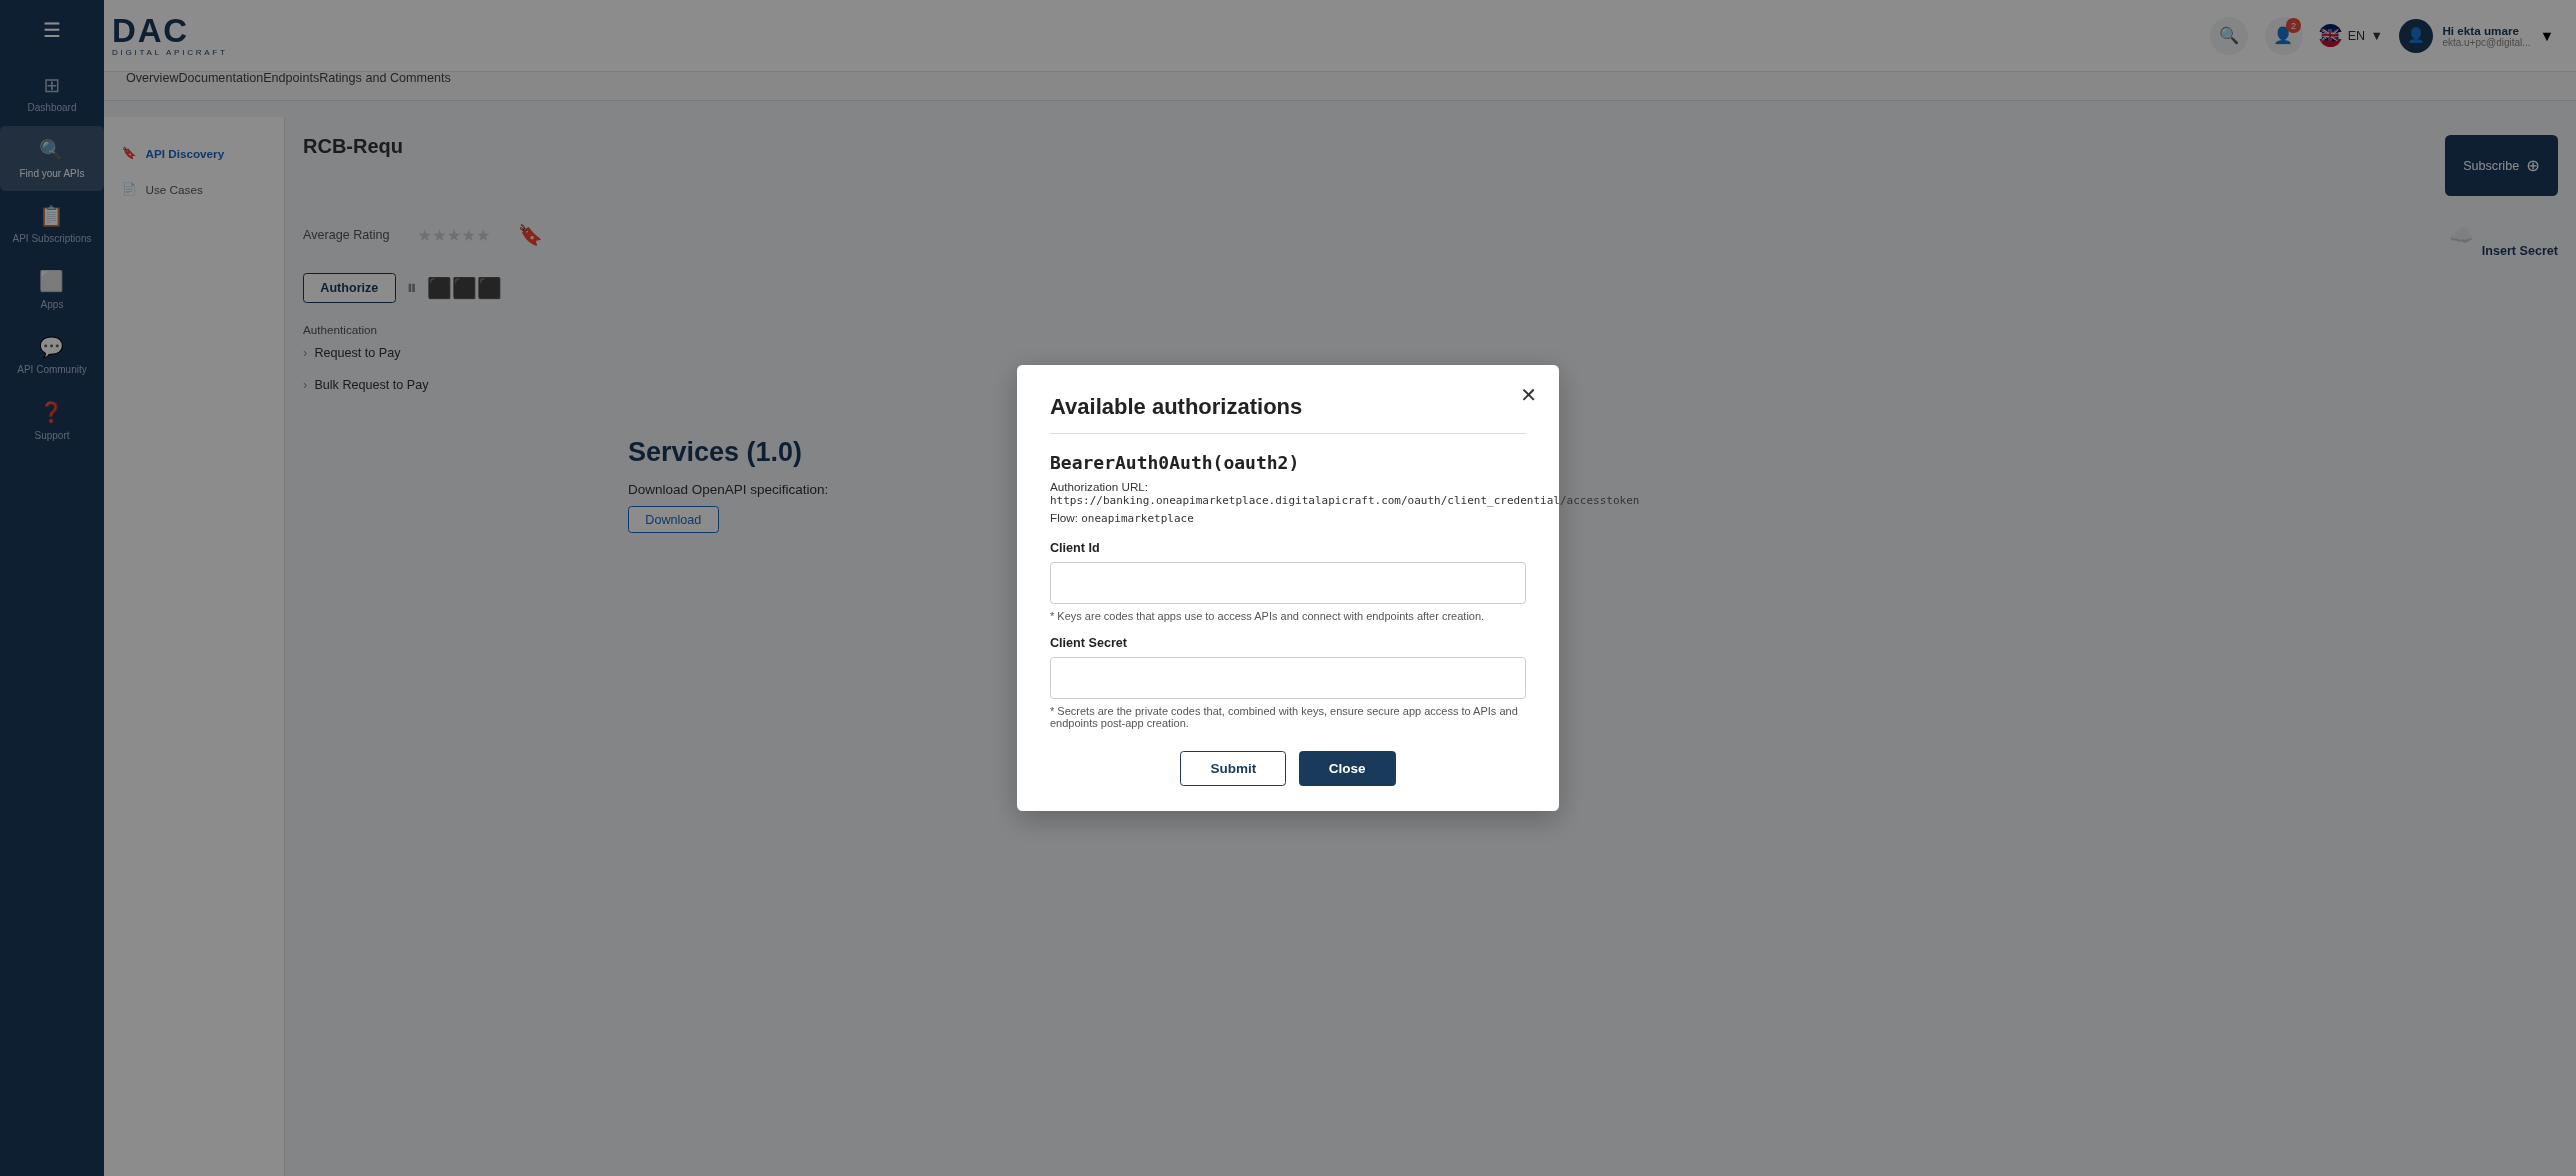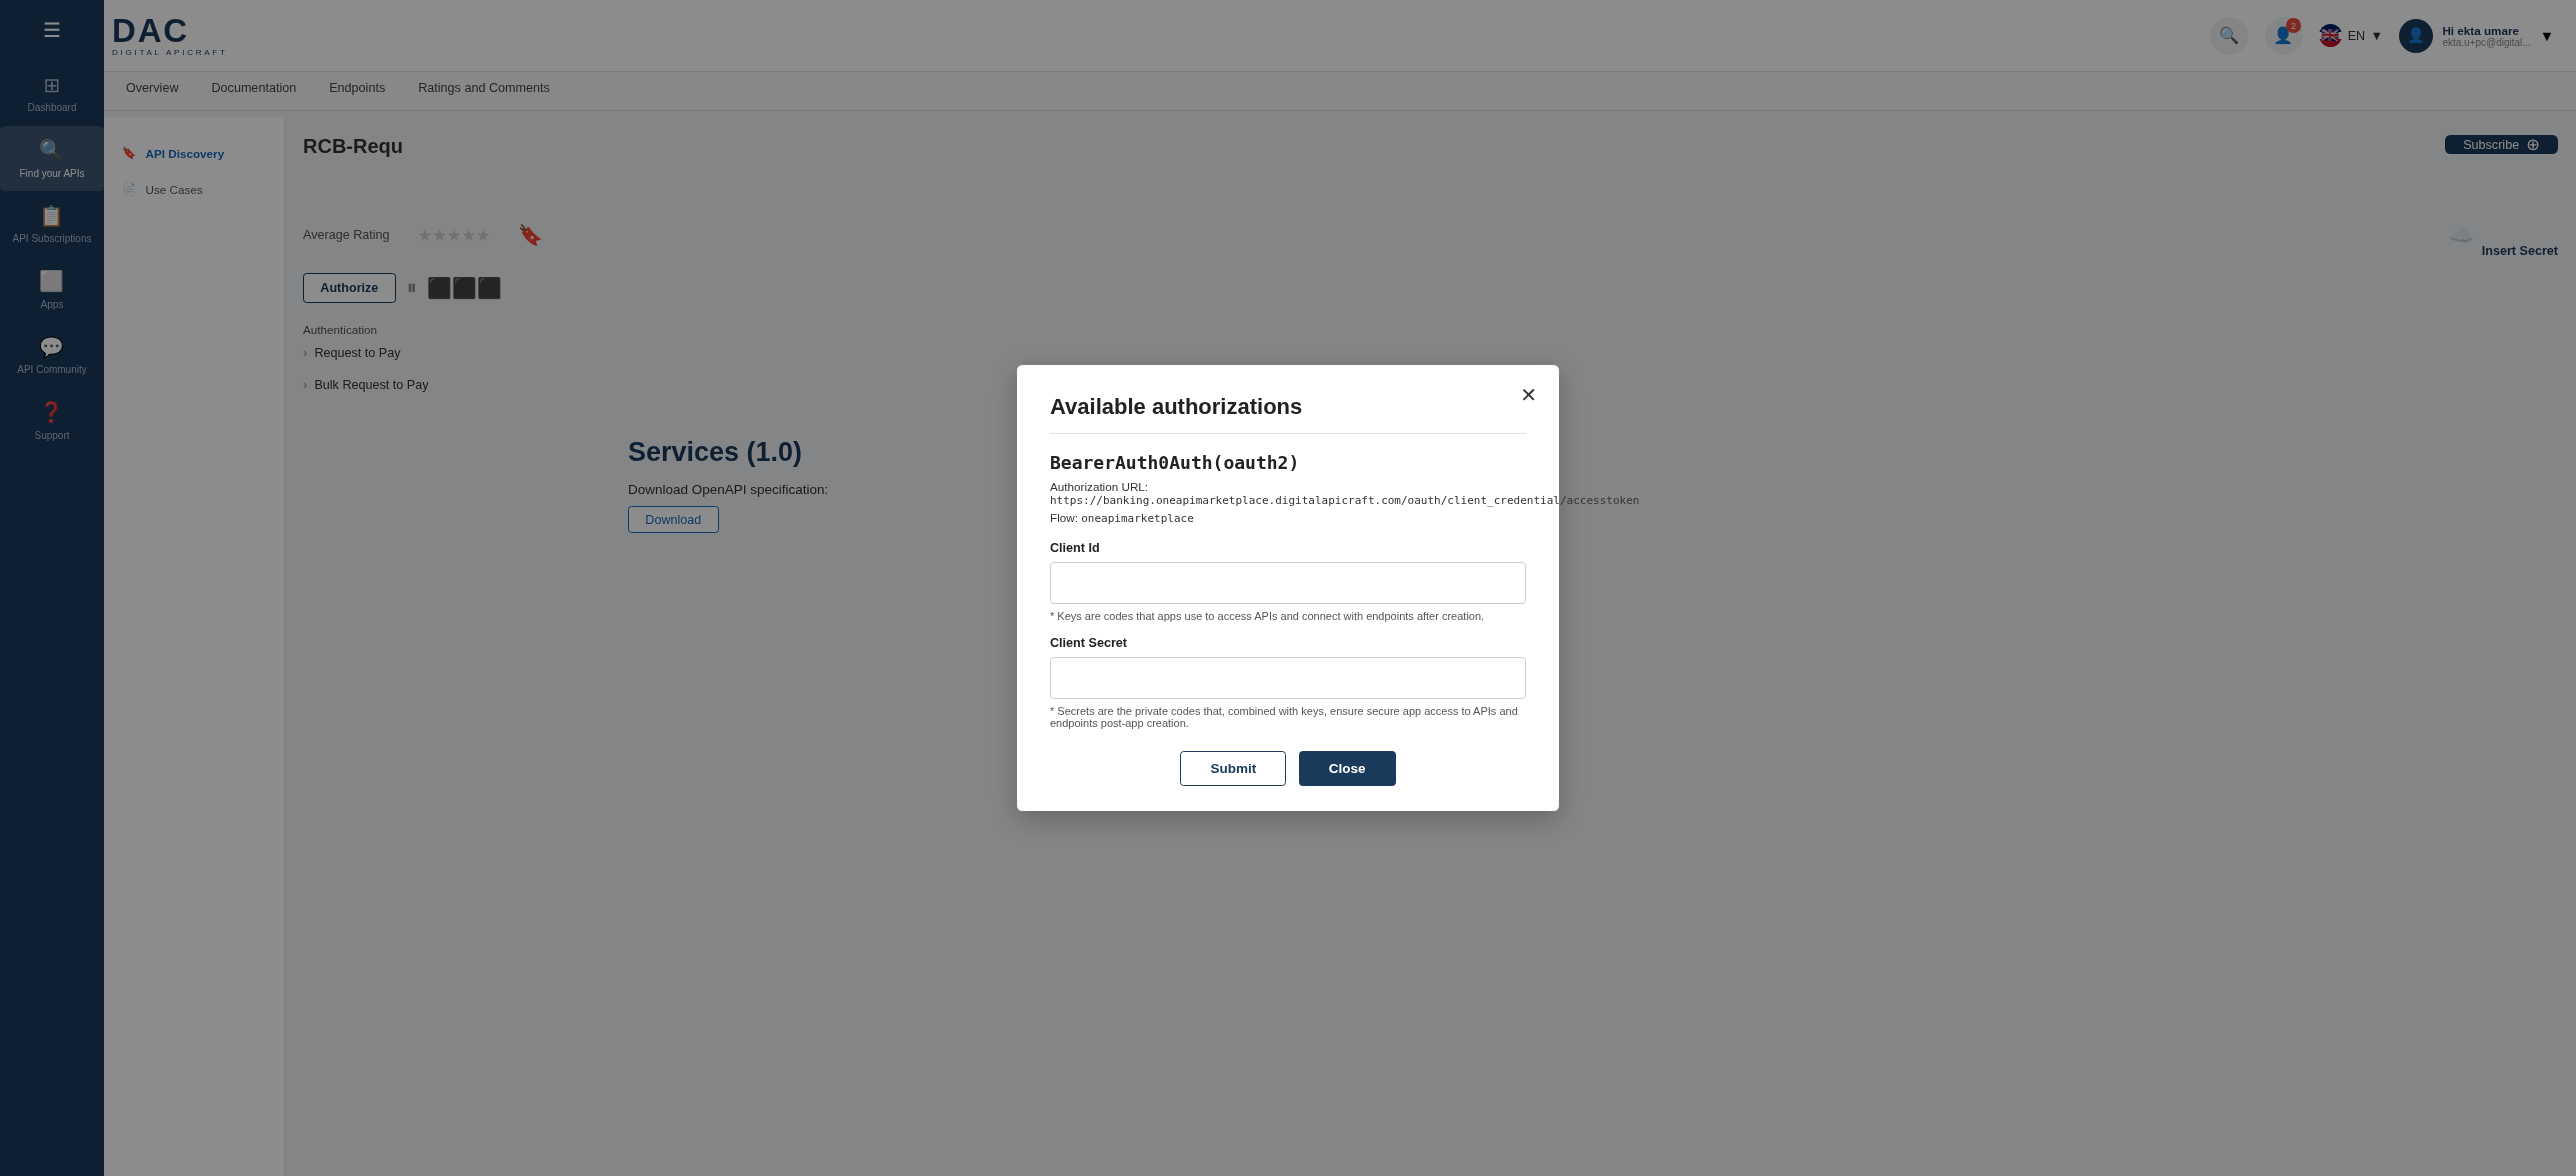--- a/index.html
+++ b/index.html
@@ -132,28 +132,27 @@
       text-align: center;
       gap: 5.4px;
       border-radius: 5.4px;
     }
     .sidebar-item.active { background: rgba(255,255,255,0.15); color: #fff; }
     .sidebar-icon { font-size: 20px; }
 
     
     .subnav {
       position: fixed;
-      top: 66px; left: 104px; right: 0;
+      top: 56px; left: 104px; right: 0;
       height: 45px;
       background: #f8f8f8;
       border-bottom: 0.9px solid #ddd;
       display: flex;
       align-items: center;
       padding: 0 22px;
-      gap: 33px;
       z-index: 90;
     }
     .subnav-item {
       font-size: 12.6px;
       color: #444;
       cursor: pointer;
       padding: 5.4px 0;
       border-bottom: 1.8px solid transparent;
     }
 
@@ -195,21 +194,21 @@
     .content-header {
       font-size: 20px;
       font-weight: 700;
       color: #333;
       margin-bottom: 14.5px;
     }
     .subscribe-btn {
       background: #1a3a5c;
       color: #fff;
       border: none;
-      padding: 0 18px;
+      padding: 21px 18px;
       border-radius: 5.4px;
       cursor: pointer;
       font-size: 12.6px;
       display: flex; align-items: center; gap: 7.2px;
     }
     .authorize-btn {
       background: #fff;
       color: #1a3a5c;
       border: 1.8px solid #1a3a5c;
       padding: 7.2px 16.3px;

